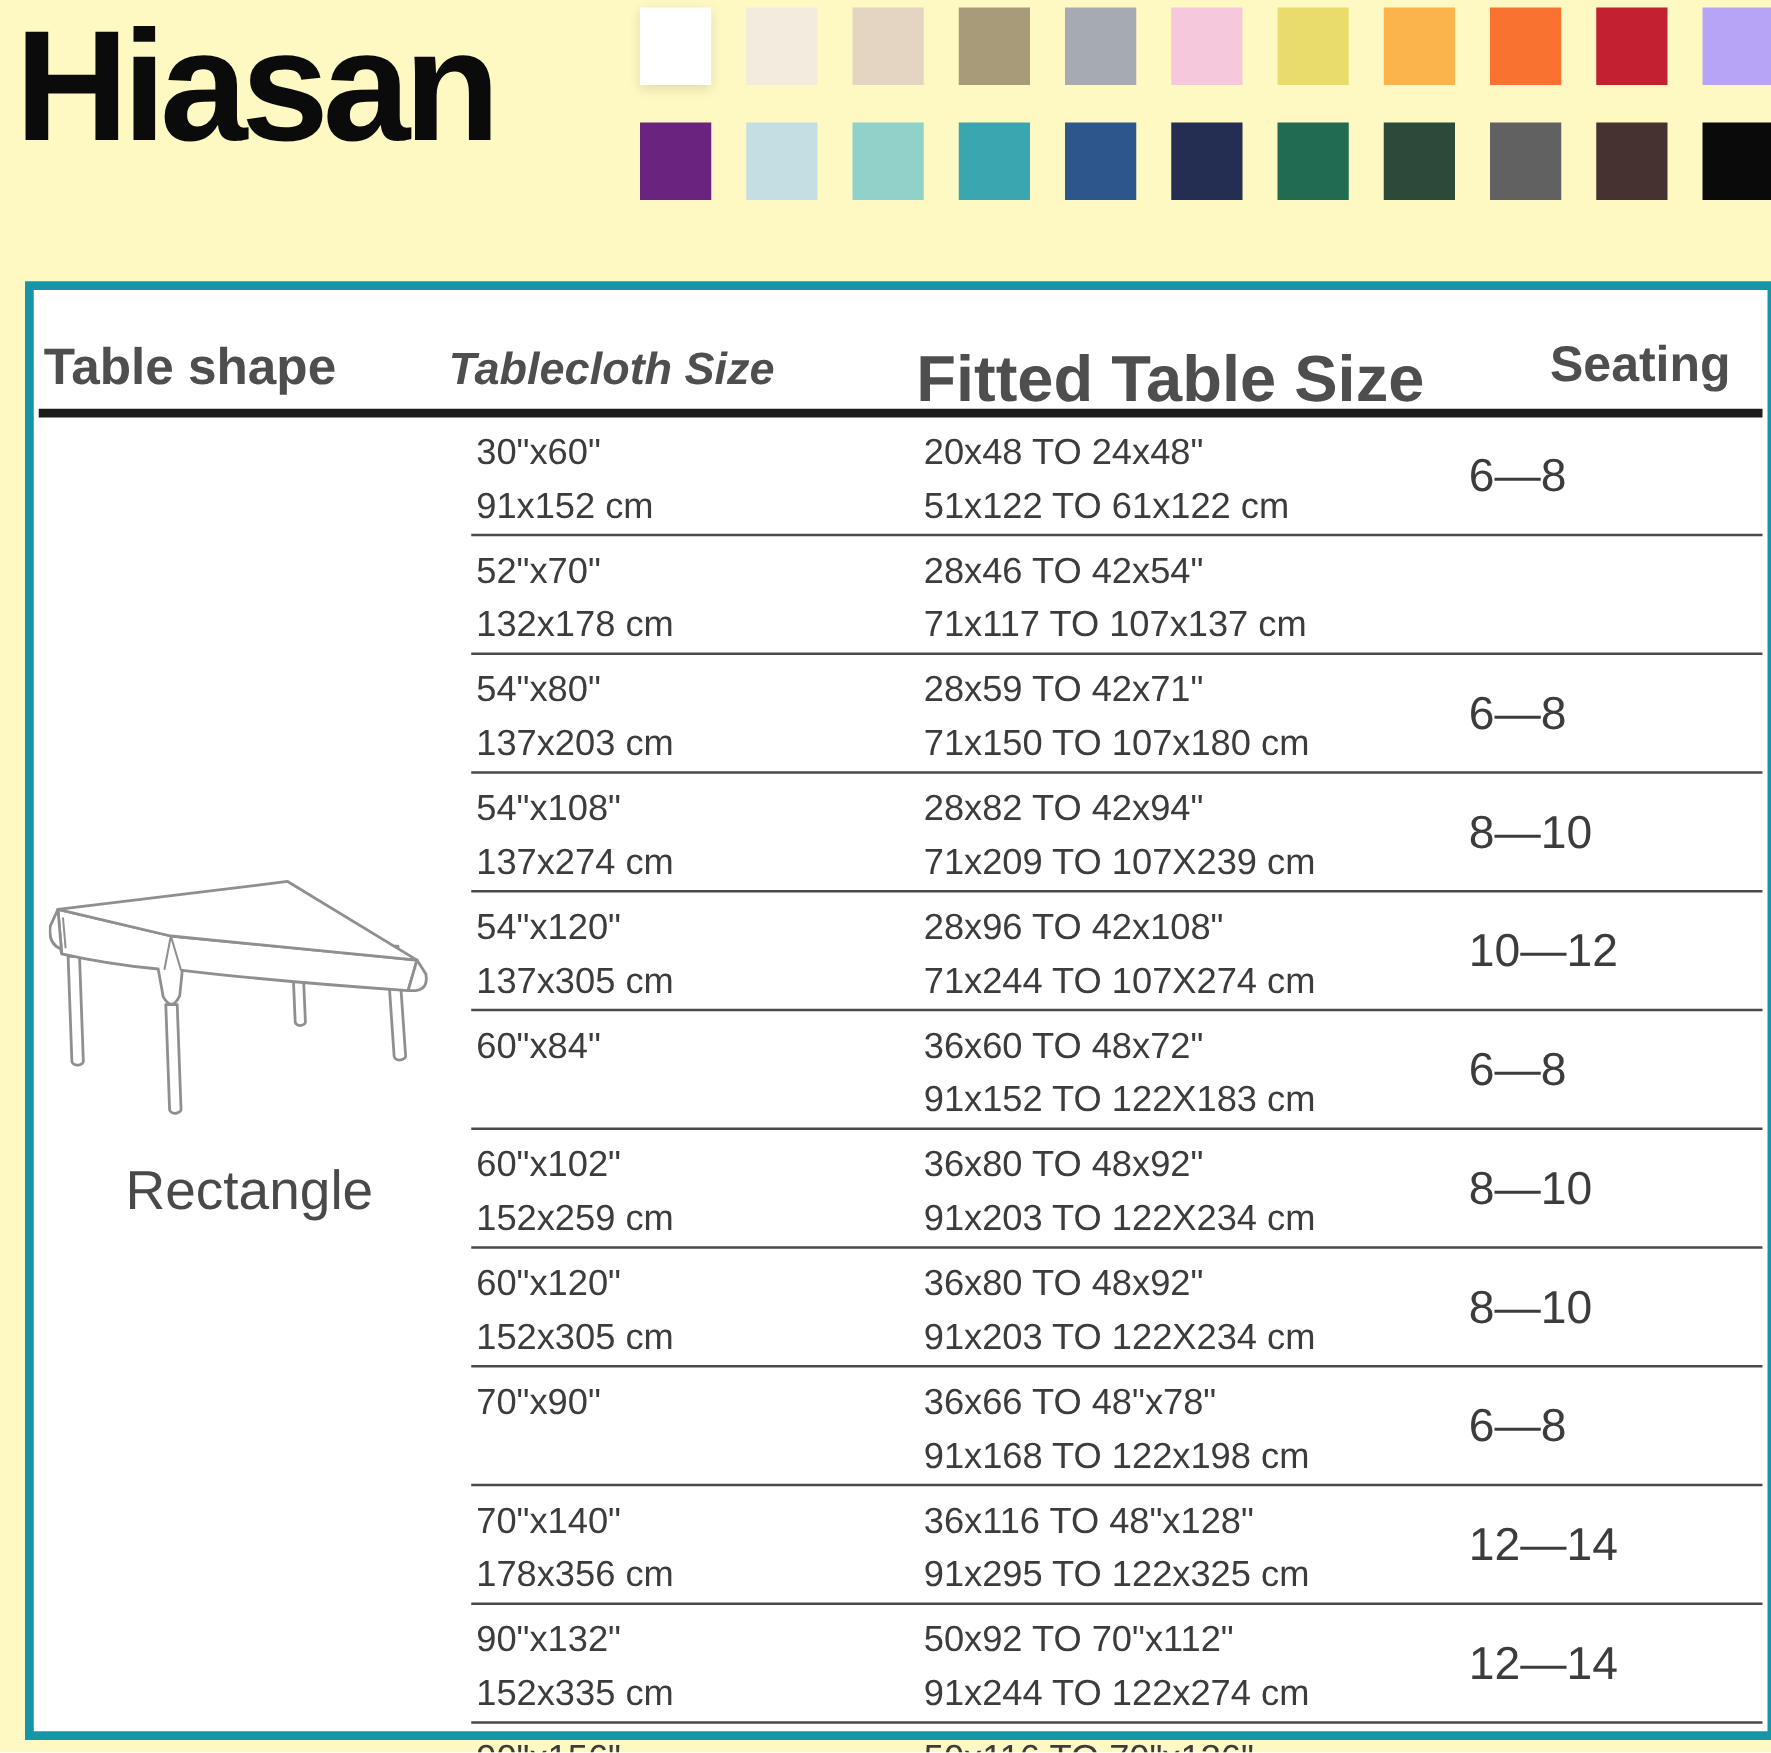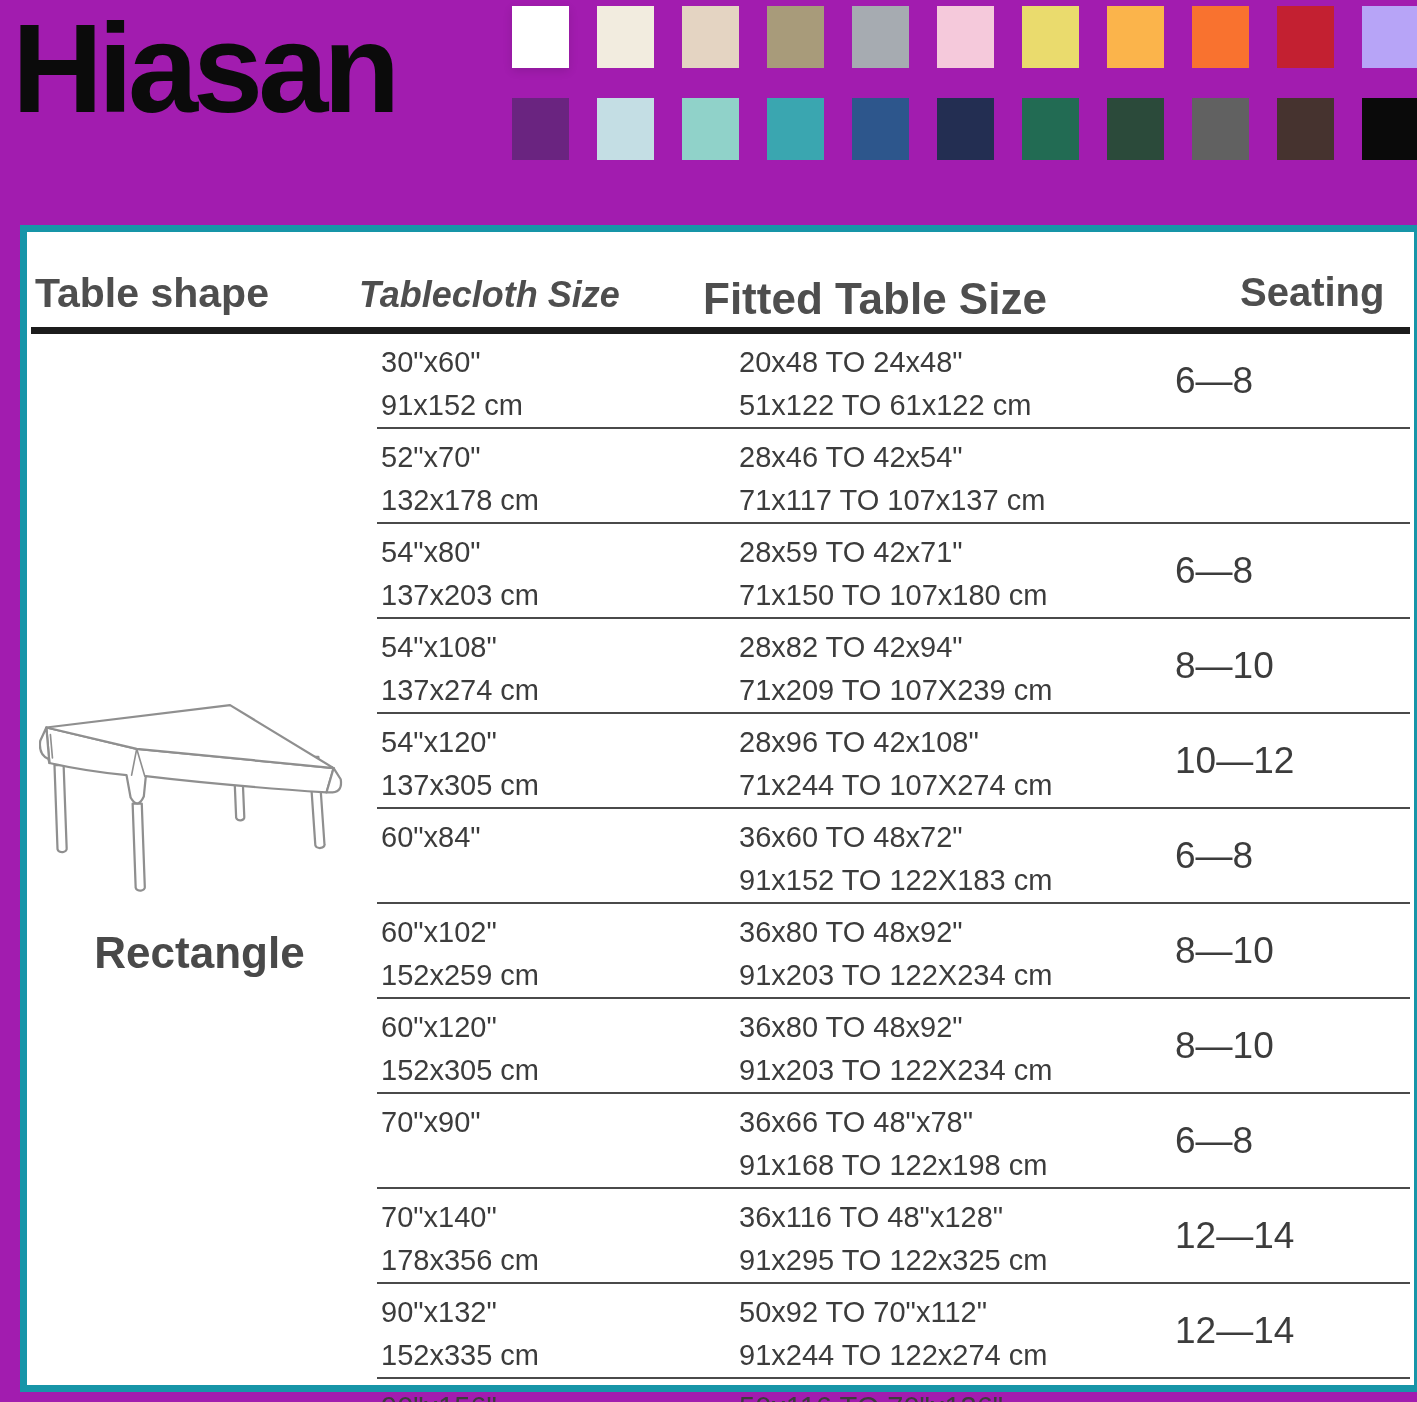--- a/index.html
+++ b/index.html
@@ -1,52 +1,52 @@
 <!DOCTYPE html>
 <html><head>
 <meta charset="utf-8">
 <style>
   html,body{margin:0;padding:0;background:#fff;}
-  .page{position:relative;width:1417px;height:1402px;background:#a21caf;overflow:hidden;
+  .page{position:relative;width:1417px;height:1402px;background:#fef9c3;overflow:hidden;
         font-family:"Liberation Sans","DejaVu Sans",sans-serif;}
 
   
   .logo{position:absolute;left:12px;top:0px;font-size:126px;line-height:138px;
         font-weight:bold;letter-spacing:-5px;color:#0b0b0b;}
 
   
   .swatches{position:absolute;left:512px;top:6px;display:grid;
             grid-template-columns:repeat(11,57px);column-gap:28px;row-gap:30px;}
   .swatch{width:57px;height:62px;}
   .swatch.is-white{box-shadow:0 3px 9px rgba(0,0,0,0.12);}
 
   
   .chart{position:absolute;left:8px;top:225px;width:1401px;height:1167px;
          box-sizing:border-box;border:7px solid #1795A8;background:#fff;margin-left:12px;}
   .hdr{position:absolute;font-weight:bold;color:#4e4e4e;white-space:nowrap;}
   .hdr-shape{left:8px;top:38px;font-size:41px;}
   .hdr-cloth{left:332px;top:42px;font-size:36px;font-style:italic;}
-  .hdr-fitted{left:676px;top:42px;font-size:44px;}
+  .hdr-fitted{left:706px;top:42px;font-size:52px;}
   .hdr-seating{left:1213px;top:38px;font-size:40px;}
   .rule{position:absolute;left:4px;top:95px;width:1379px;height:7px;background:#1c1c1c;}
 
   .rows{position:absolute;left:350px;top:102px;width:1033px;height:1049px;
         display:flex;flex-direction:column;}
   .row{flex:1;display:flex;border-bottom:2px solid #4a4a4a;}
   .row:last-child{border-bottom:none;}
   .col{box-sizing:border-box;}
   .col.cloth{width:362px;padding:7px 0 0 4px;}
   .col.fitted{flex:1;padding:7px 0 0 0;}
   .col.seating{width:235px;display:flex;align-items:center;justify-content:flex-start;}
   .line{font-size:29px;line-height:43px;color:#3c3c3c;white-space:nowrap;}
   .seat{font-size:37px;color:#3c3c3c;white-space:nowrap;}
 
   .table-illustration{position:absolute;left:12px;top:462px;width:305px;height:203px;}
   .shape-label{position:absolute;left:0;top:696px;width:345px;text-align:center;
-               font-size:44px;font-weight:bold;color:#494949;}
+               font-size:44px;font-weight:normal;color:#494949;}
 </style>
 </head>
 <body>
 
 <div class="page">
 
   <div class="logo">Hiasan</div>
 
   <div class="swatches">
       <div class="swatch is-white" style="background: rgb(255, 255, 255);"></div>

